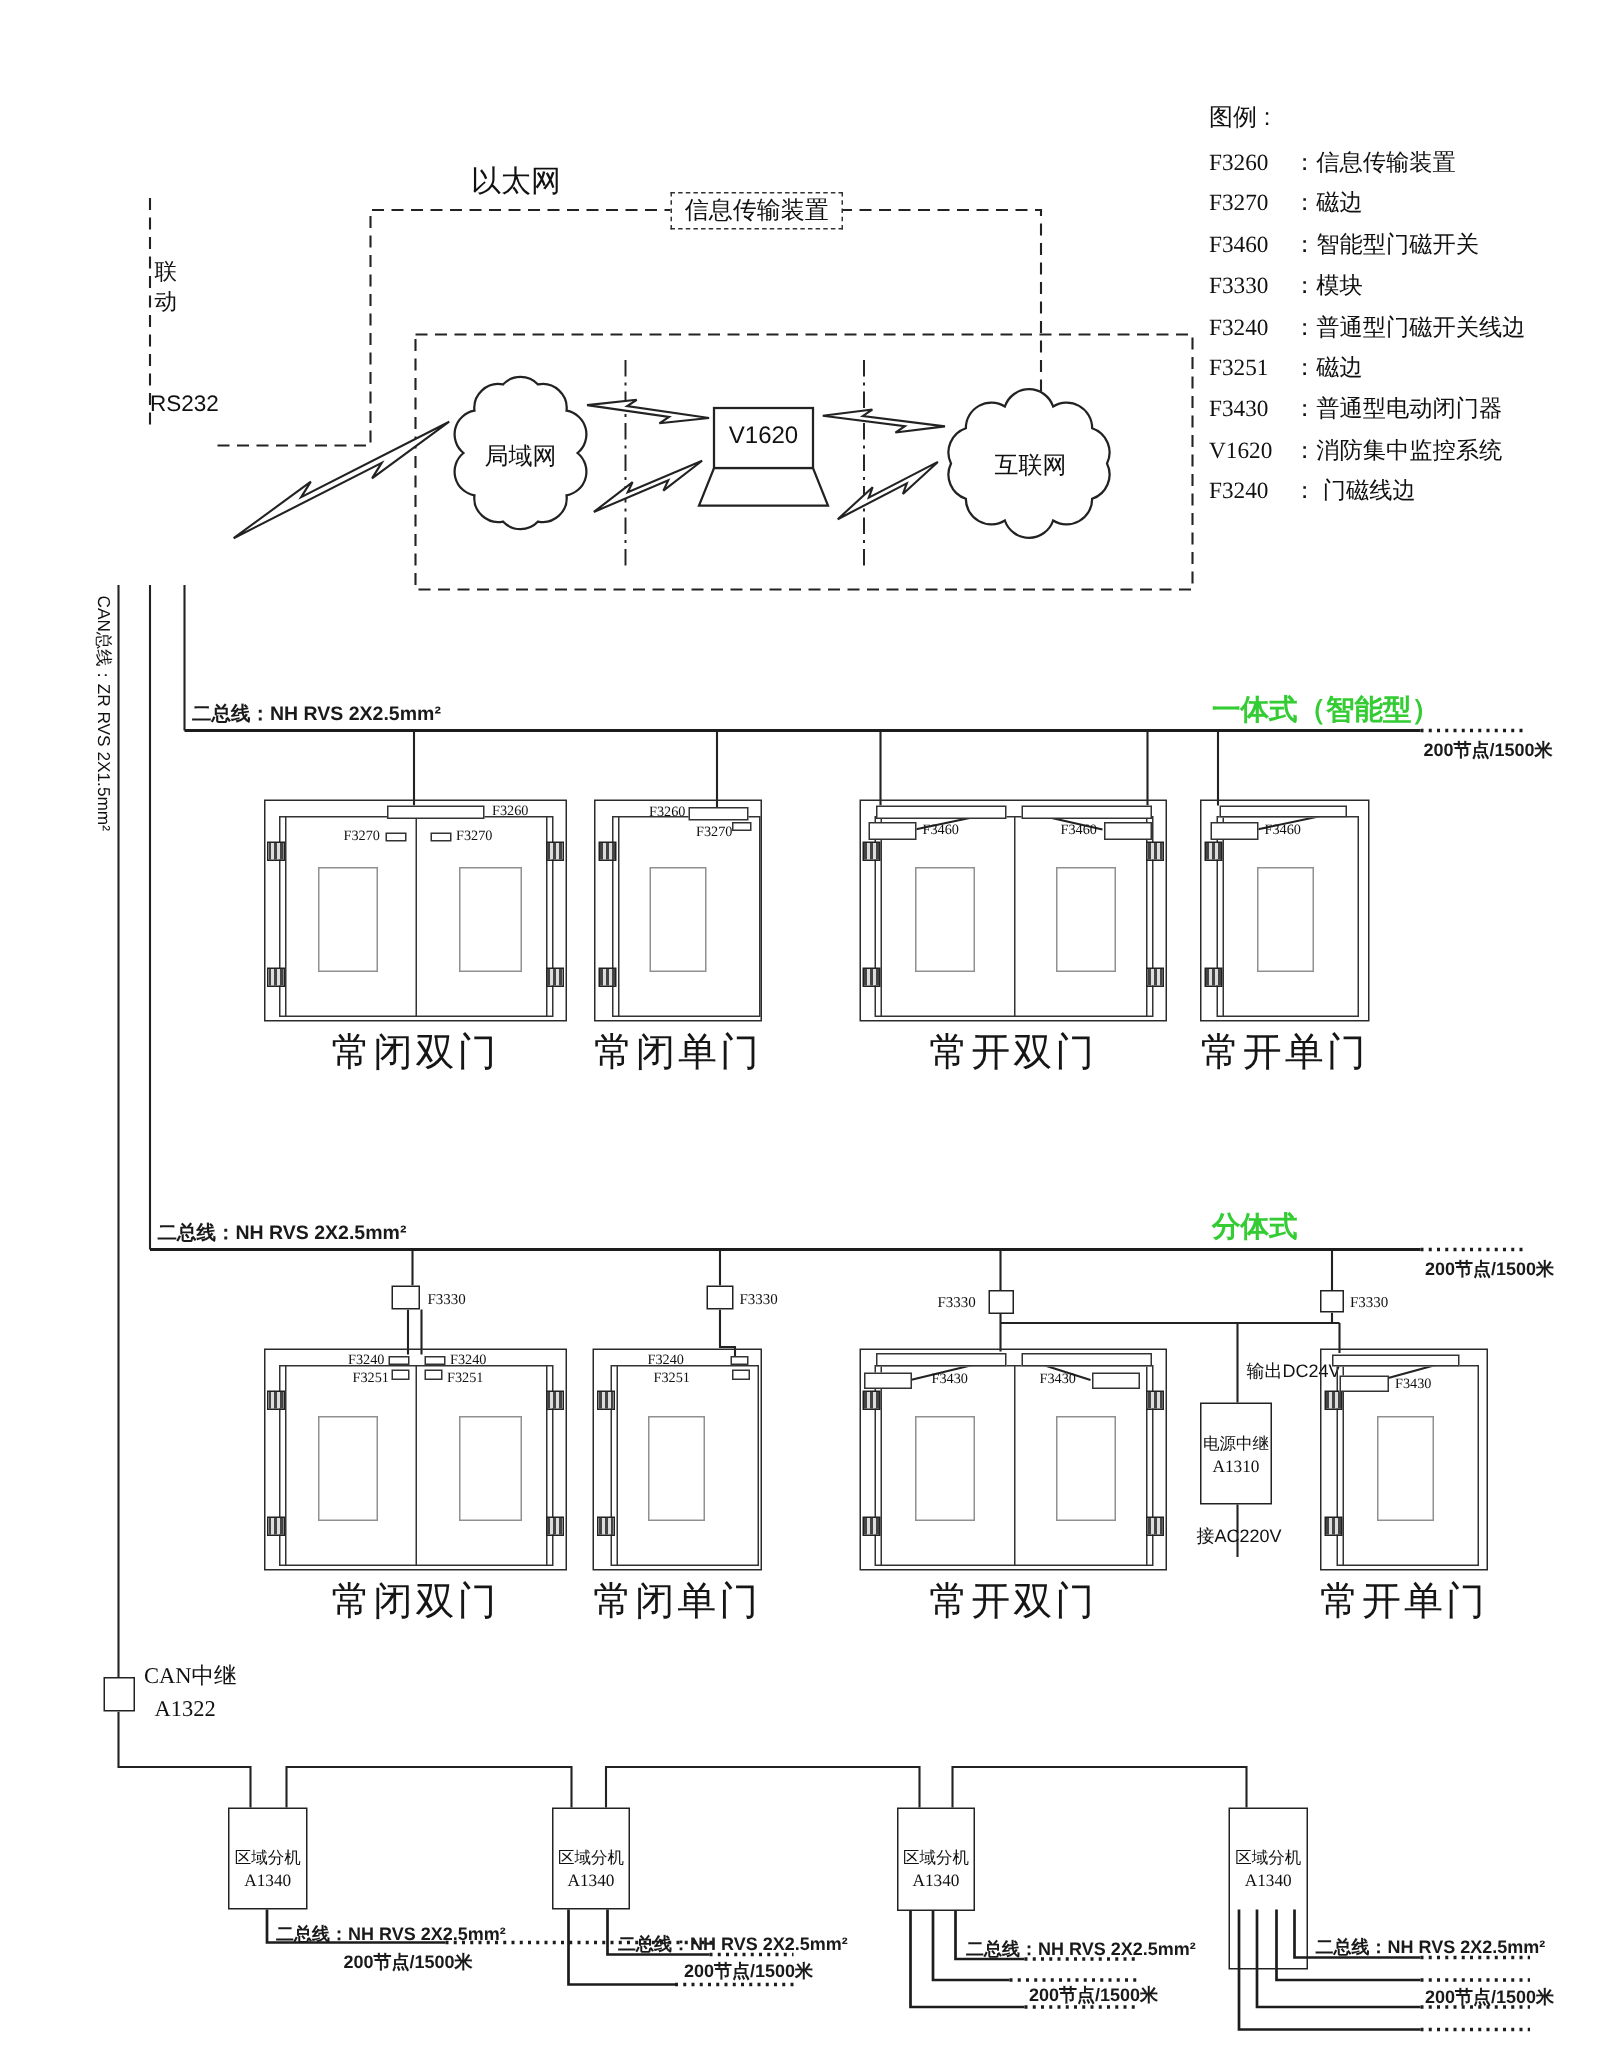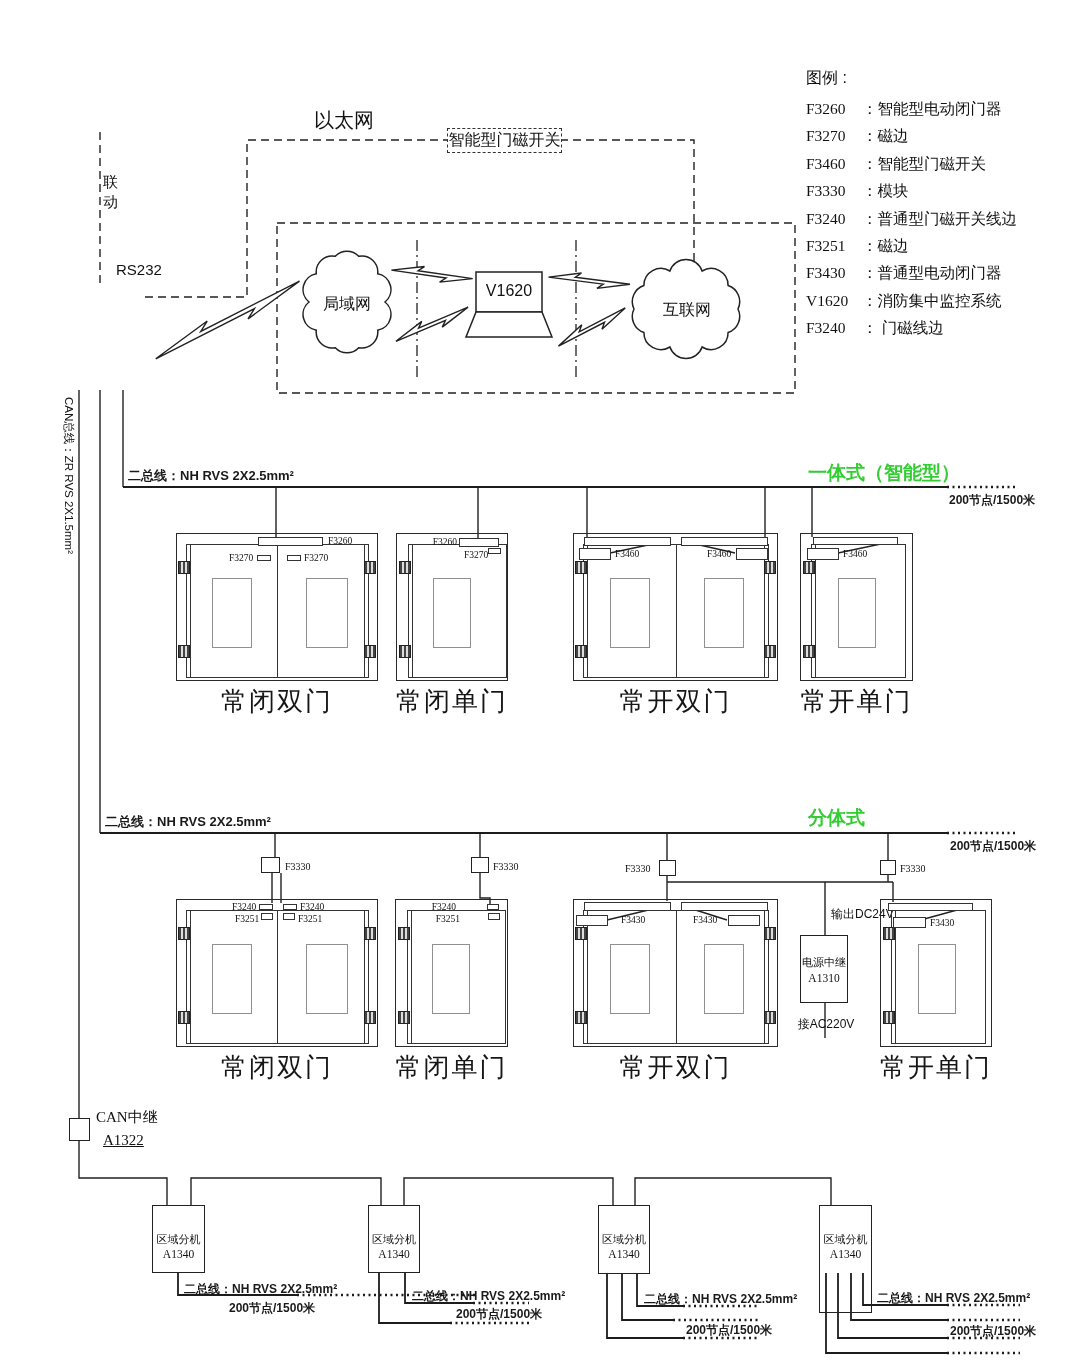--- a/index.html
+++ b/index.html
@@ -135,38 +135,38 @@
     <use href="#bolt" transform="translate(152,349) rotate(-21) scale(1.62,1.05)"></use>
     <use href="#bolt" transform="translate(394,262) rotate(18) scale(0.80,0.85)"></use>
     <use href="#bolt" transform="translate(394,333) rotate(-13) scale(0.78,0.85)"></use>
     <use href="#bolt" transform="translate(551,269) rotate(17) scale(0.80,0.85)"></use>
     <use href="#bolt" transform="translate(556,338) rotate(-17) scale(0.75,0.85)"></use>
   </svg>
 
 
   <div class="lbl" style="left:103px;top:172px;width:17px;font-size:15px;line-height:1.35;word-break:break-all;white-space:normal;background:#fff;">联动</div>
 
-  <div class="lbl" style="left:116px;top:261px;font-size:15px;">RS232</div>
+  <div class="lbl" style="left:100px;top:261px;font-size:15px;">RS232</div>
 
 
   <div class="lbl" style="left:76px;top:397px;font-size:11.5px;transform:rotate(90deg);transform-origin:0 0;">CAN总线：ZR RVS 2X1.5mm²</div>
 
   <div class="lbl" style="left:314px;top:107px;font-size:20px;">以太网</div>
 
-  <div class="lbl center" style="left:447px;top:128px;width:115px;height:25px;border:1.5px dashed #333;background:#fff;font-size:16px;box-sizing:border-box;">智能型门磁开关</div>
+  <div class="lbl center" style="left:447px;top:128px;width:115px;height:25px;border:1.5px dashed #333;background:#fff;font-size:16px;box-sizing:border-box;">信息传输装置</div>
 
   <div class="lbl" style="left:317px;top:294px;width:60px;text-align:center;font-size:16px;">局域网</div>
   <div class="lbl" style="left:478px;top:282px;width:62px;text-align:center;font-size:16px;">V1620</div>
   <div class="lbl" style="left:656px;top:300px;width:62px;text-align:center;font-size:16px;font-family:Liberation Mono, monospace;">互联网</div>
 
   <div class="legend">
     <div class="title">图例 :</div>
     <div class="row">
         <span class="code">F3260</span>
-        <span>：智能型电动闭门器</span>
+        <span>：信息传输装置</span>
       </div>
     <div class="row">
         <span class="code">F3270</span>
         <span>：磁边</span>
       </div>
     <div class="row">
         <span class="code">F3460</span>
         <span>：智能型门磁开关</span>
       </div>
     <div class="row">
@@ -346,21 +346,21 @@
     <div class="hinge" style="left:2px;top:27px;"></div>
     <div class="hinge" style="left:2px;top:111px;"></div>
     <div class="track" style="left:7px;top:3px;width:85px;height:8px;"></div>
     <div class="devbox" style="left:12px;top:17px;width:33px;height:11px;"></div>
     <span class="tag" style="left:49px;top:18px;">F3430</span>
   </div>
   <div class="door-name" style="left:880px;top:1050px;width:112px;">常开单门</div>
 
   <div class="box" style="left:69px;top:1118px;width:21px;height:23px;border-width:1.4px;background:#fff;"></div>
   <div class="lbl serif" style="left:96px;top:1108px;font-size:15px;">CAN中继</div>
-  <div class="lbl serif" style="left:103px;top:1132px;font-size:15px;text-decoration:underline;">A1322</div>
+  <div class="lbl serif" style="left:103px;top:1132px;font-size:15px;">A1322</div>
 
   <div class="unitbox" style="left:152px;top:1205px;width:53px;height:68px;">
     <div class="nm">区域分机</div>
     <div class="md">A1340</div>
   </div>
   <div class="unitbox" style="left:368px;top:1205px;width:52px;height:68px;">
     <div class="nm">区域分机</div>
     <div class="md">A1340</div>
   </div>
   <div class="unitbox" style="left:598px;top:1205px;width:52px;height:69px;">

